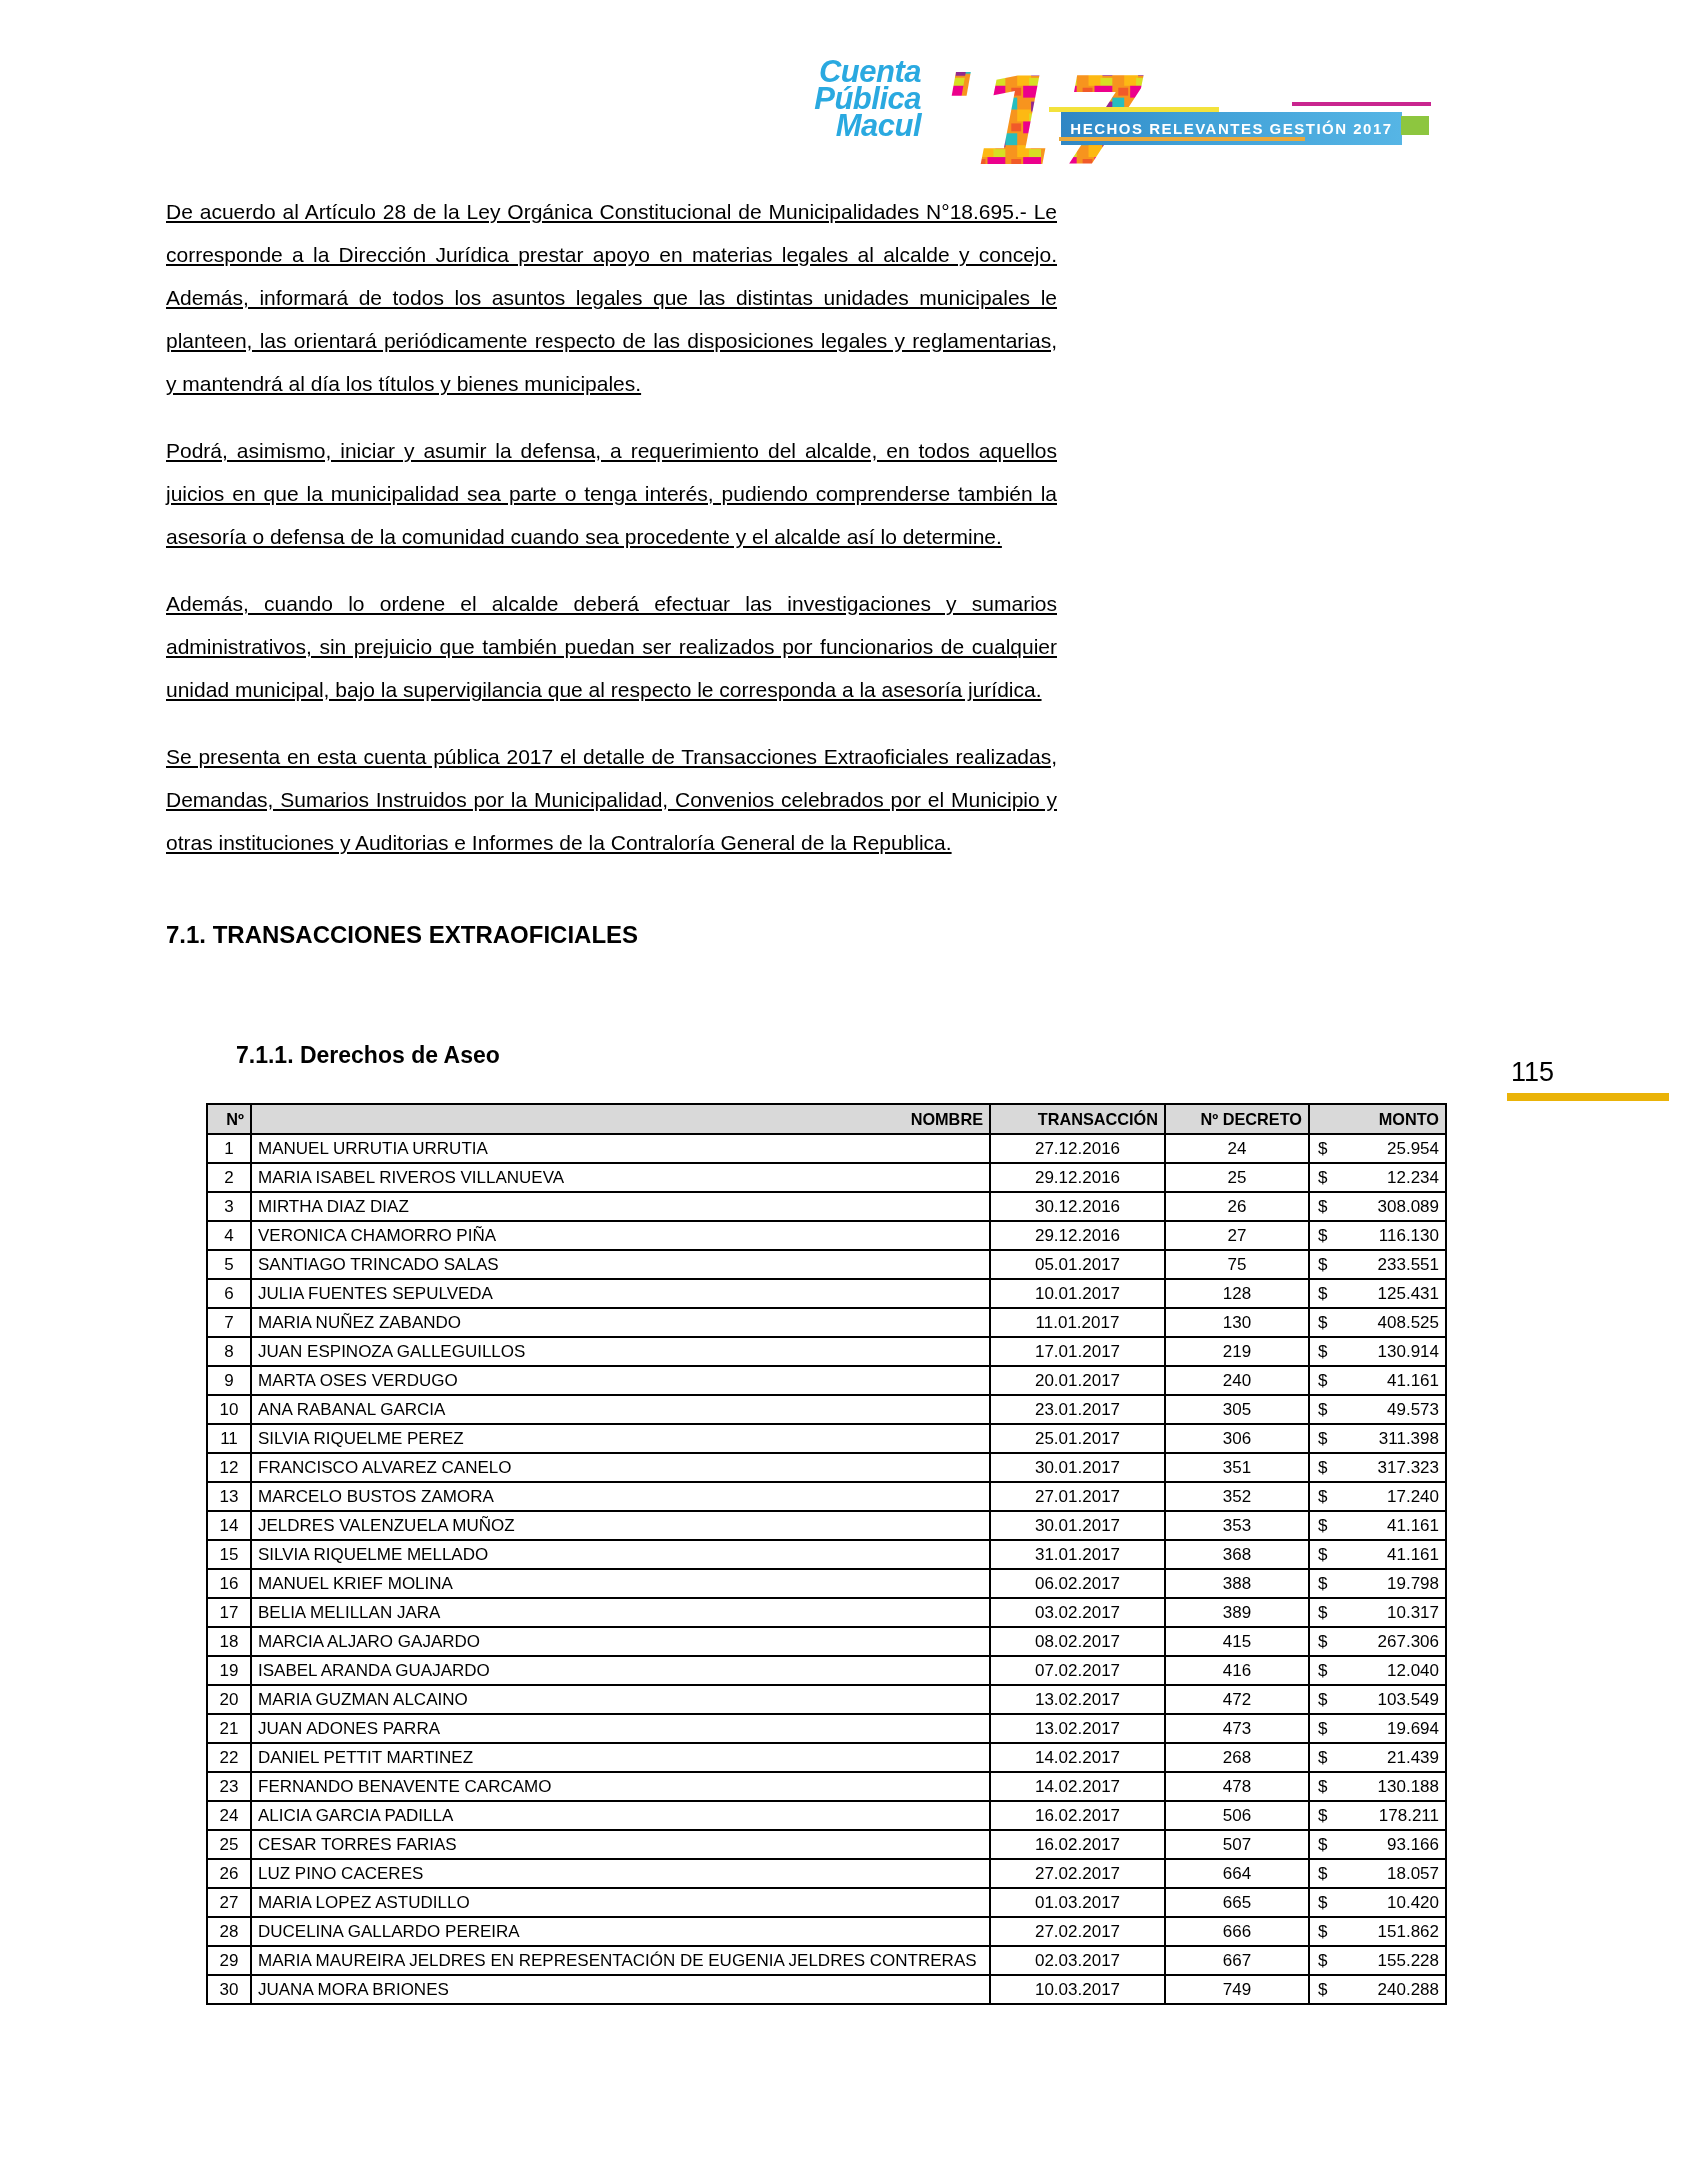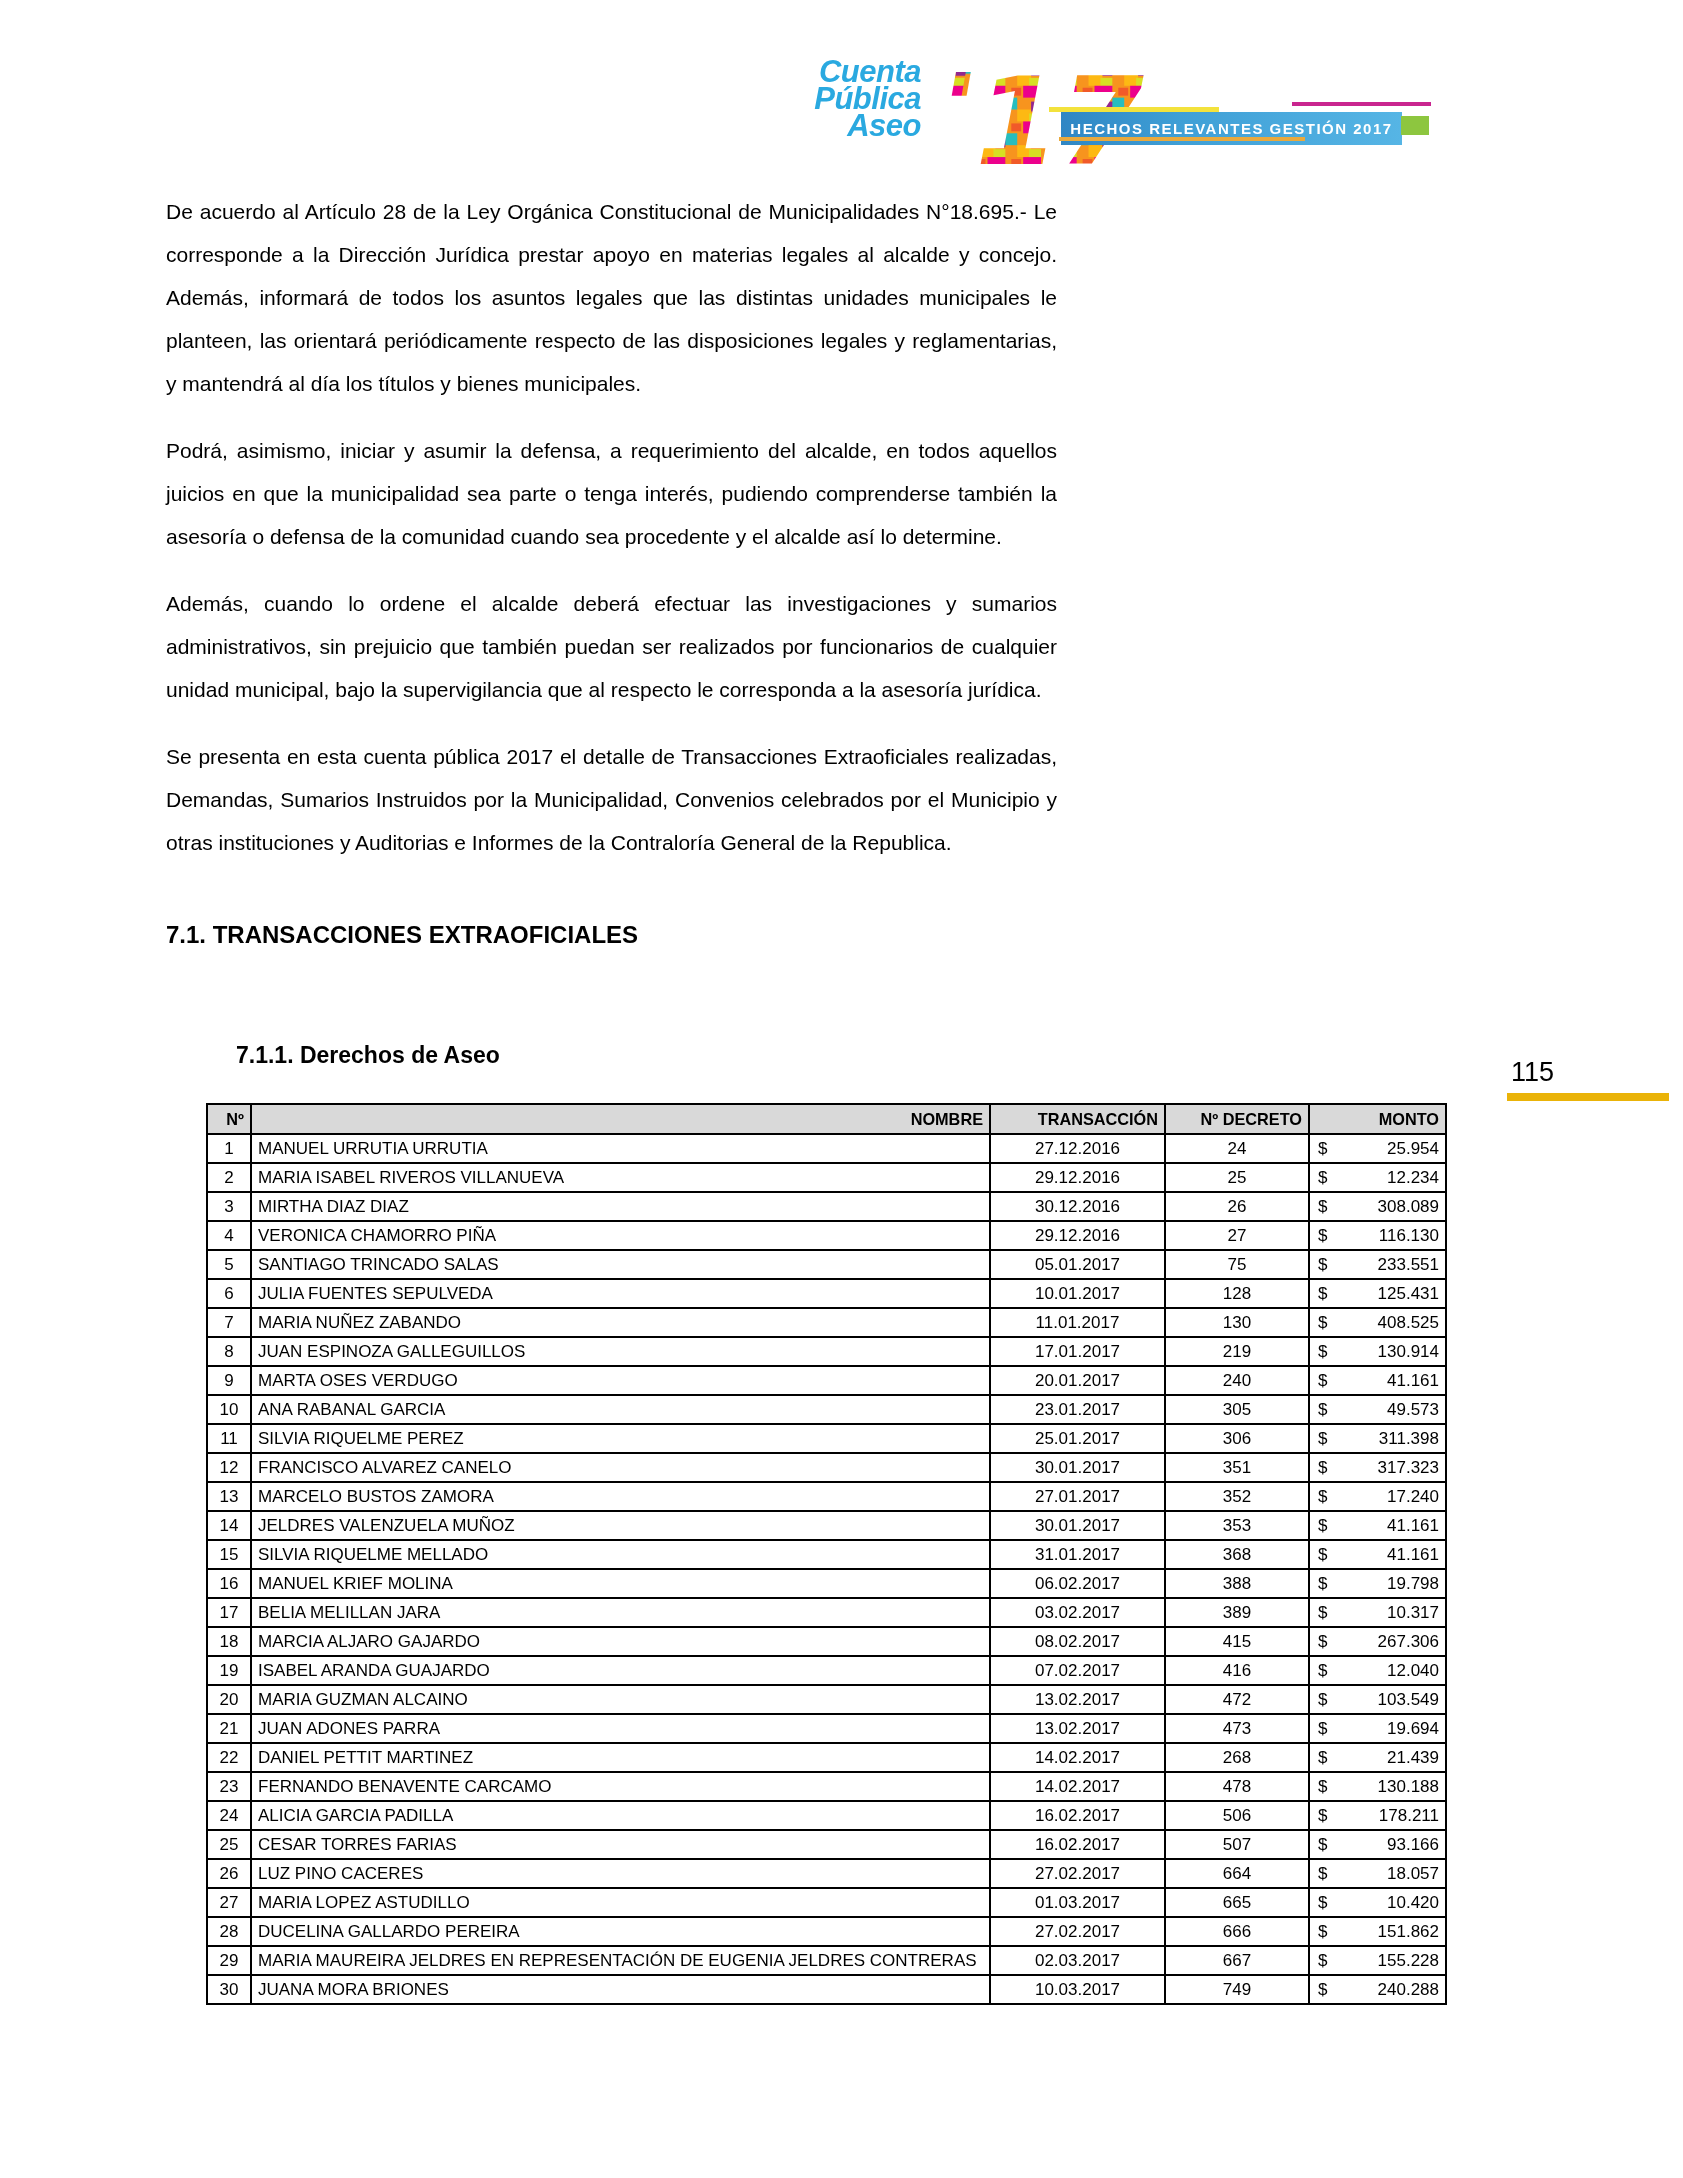--- a/index.html
+++ b/index.html
@@ -25,21 +25,21 @@
     position:absolute; left:14px; top:11px; width:341px; height:33px;
     background:linear-gradient(90deg,#2f86c4 0%, #3f9fd6 35%, #56b5e5 100%);
     color:#fff; display:flex; align-items:center; justify-content:center;
     font-size:15px; font-weight:bold; letter-spacing:1.5px; white-space:nowrap;
   }
   .strip-green { left:354px; top:15px; width:28px; height:19px; background:var(--green); }
   .ln-gold { left:12px; top:36px; width:246px; height:4px; background:var(--gold); }
   
   .body-text {
     position:absolute; left:166px; top:190px; width:891px;
-    font-size:21px; line-height:43px; text-align:justify;
+    font-size:21px; line-height:43px; text-align:justify;text-decoration:underline;
   }
   .body-text p { margin:0 0 24px 0; }
   .h1 { position:absolute; left:166px; top:921px; font-size:24px; font-weight:bold; }
   .h2 { position:absolute; left:236px; top:1042px; font-size:23px; font-weight:bold; }
   
   .pagenum {
     position:absolute; left:1507px; top:1057px; width:162px; height:36px;
     border-bottom:8px solid #eab308; font-size:27px;
   }
   .pagenum span { padding-left:4px; }
@@ -60,21 +60,21 @@
 </style>
 </head>
 <body>
 
 <div class="page">
 
   <div class="logo">
     <div class="logo-text">
       <div>Cuenta</div>
       <div>Pública</div>
-      <div>Aseo</div>
+      <div>Macul</div>
     </div>
     <svg class="logo-year" width="213" height="124" viewBox="0 0 215 125" aria-hidden="true">
       <defs>
         <pattern id="mz" width="36" height="36" patternUnits="userSpaceOnUse">
           <rect width="36" height="36" fill="#f7941e"></rect>
           <rect x="18" y="0" width="18" height="12" fill="#ec008c"></rect>
           <rect x="0" y="12" width="12" height="12" fill="#27bdbe"></rect>
           <rect x="12" y="24" width="14" height="12" fill="#fdb913"></rect>
           <rect x="26" y="16" width="10" height="10" fill="#92278f"></rect>
           <rect x="6" y="2" width="10" height="8" fill="#f15a29"></rect>

